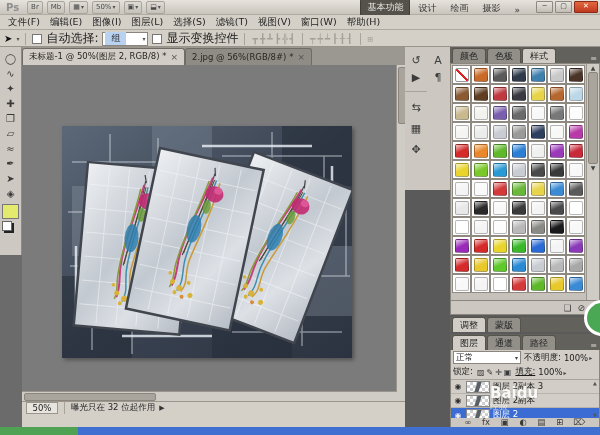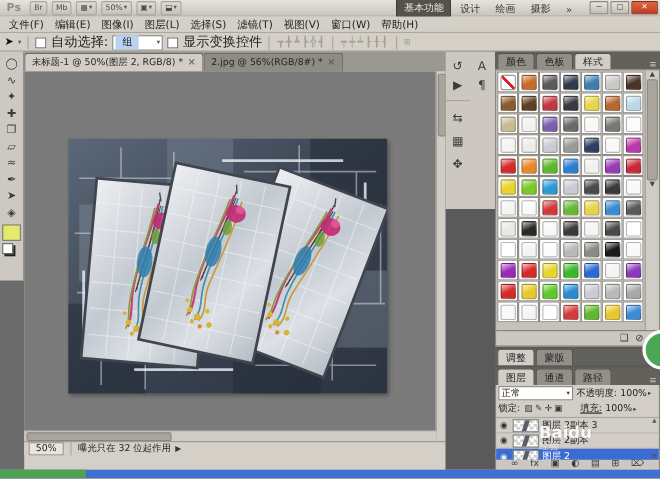--- a/index.html
+++ b/index.html
@@ -589,21 +589,21 @@
           </span>
           <span>不透明度:</span>
           <span class="valbox">
             <span>100%</span>
             <span class="tinyarrow">▸</span>
           </span>
         </div>
         <div class="lrow">
           <span>锁定:</span>
           <span id="lockicons"><span class="lockic">▨</span><span class="lockic">✎</span><span class="lockic">✛</span><span class="lockic">▣</span></span>
-          <span style="margin-left:12px;text-decoration:underline;">填充:</span>
+          <span style="margin-left:0;text-decoration:underline;">填充:</span>
           <span class="valbox">
             <span>100%</span>
             <span class="tinyarrow">▸</span>
           </span>
         </div>
         <div id="layerlist">
 
         <div class="layer">
               <span class="eye">◉</span>
               <span class="thumb"></span>

